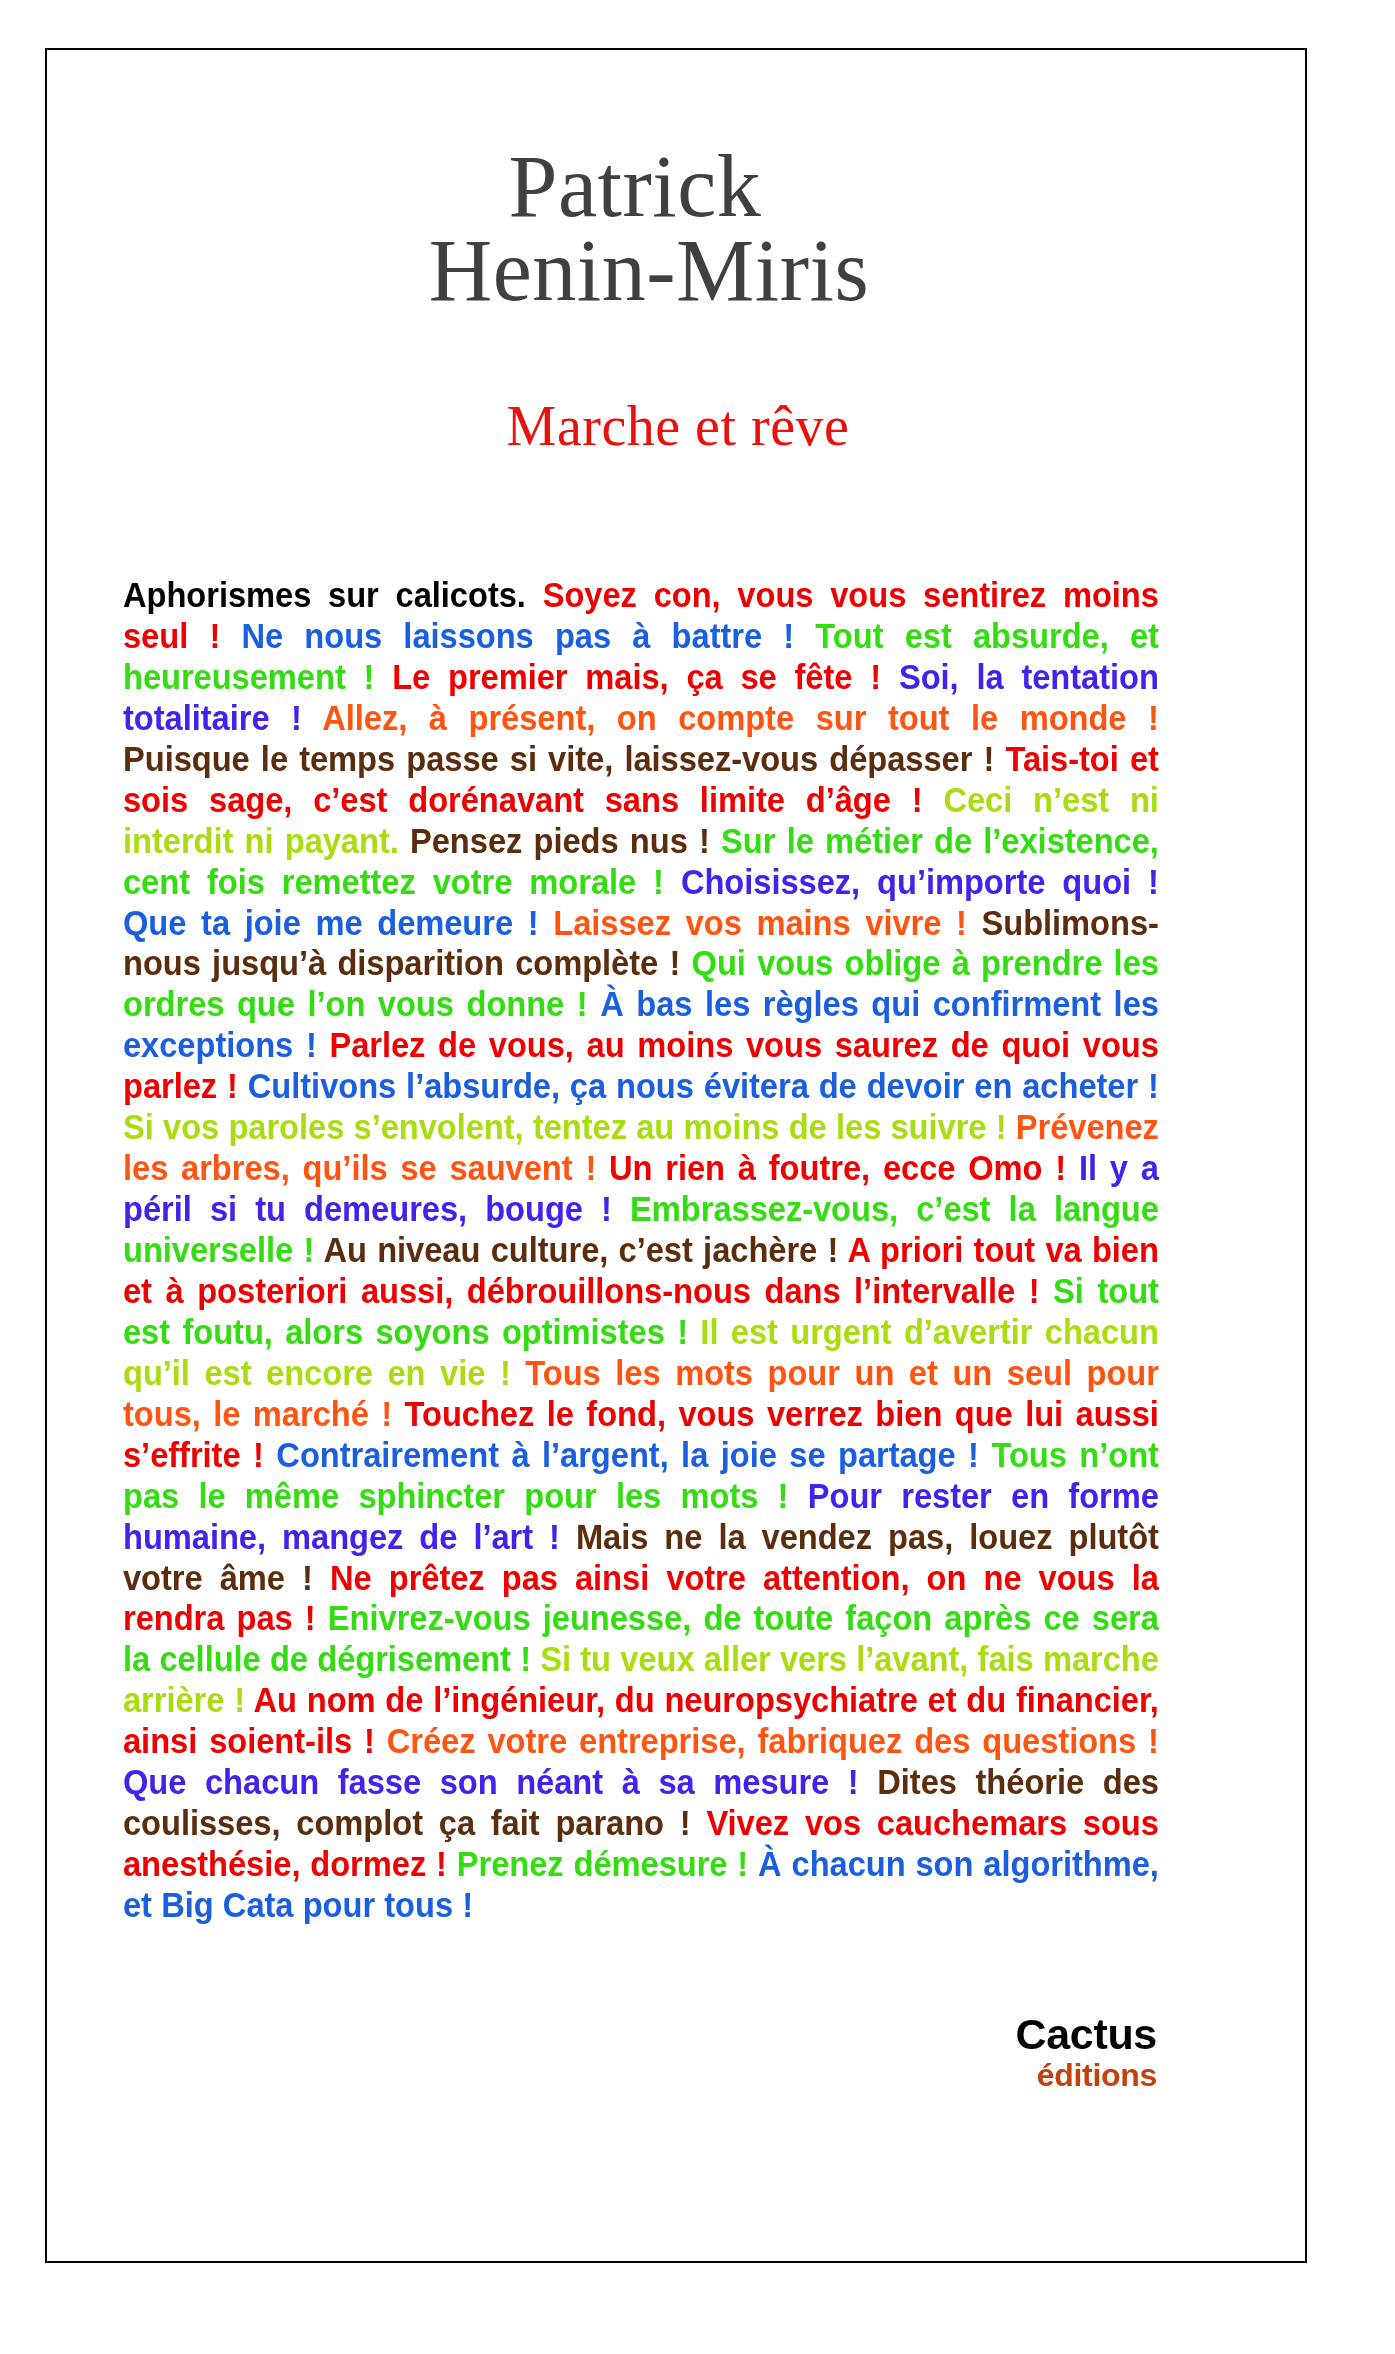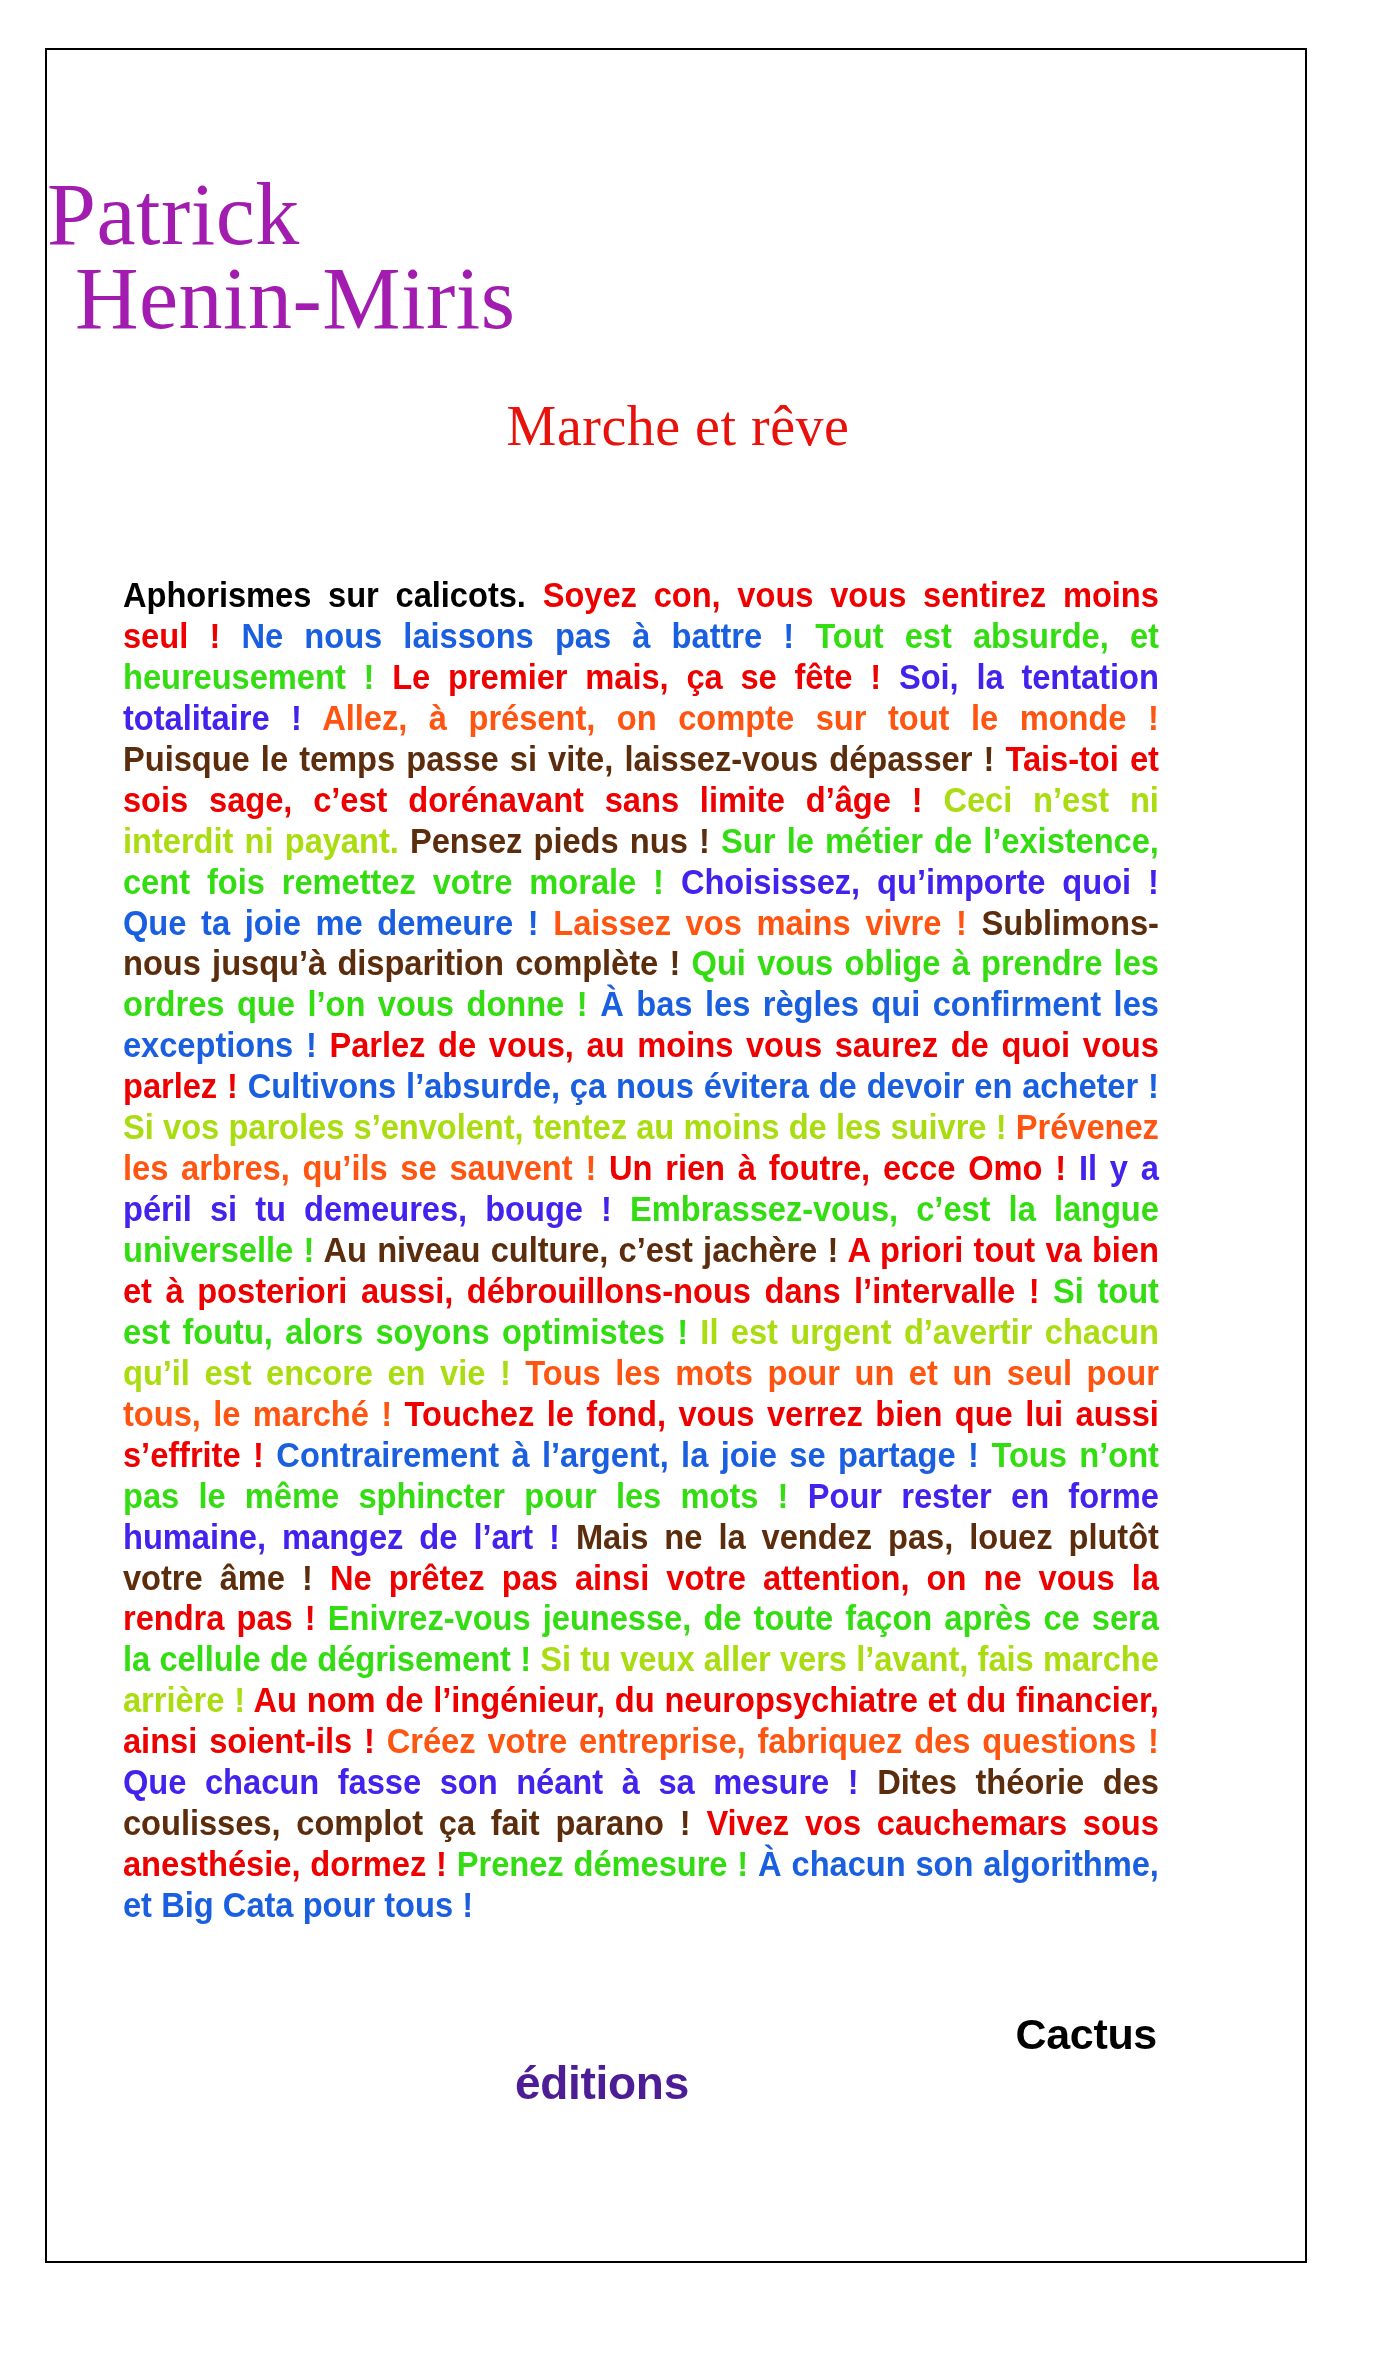--- a/index.html
+++ b/index.html
@@ -34,25 +34,24 @@
     background: #ffffff;
     box-sizing: border-box;
   }
 
   
   #author-block {
     position: absolute;
     left: 0;
     top: 95px;
     width: 1178px;
-    text-align: left;
+    text-align: center;
     font-family: "Liberation Serif", serif;
-    color: #a21caf;
+    color: #404040;
     line-height: 0.95;
-    margin-top: 28px;
   }
   .author-line {
     display: block;
     font-size: 88px;
     font-weight: 400;
     letter-spacing: 0.5px;
     white-space: nowrap;
   }
   #author-line-1 { padding-right: 2px; }
   #author-line-2 { padding-right: 2px; padding-left: 28px; }
@@ -112,24 +111,23 @@
     padding-left: 46px;
   }
   #publisher-name-2 {
     display: block;
     font-size: 43px;
     color: #ee0000;
     letter-spacing: -0.3px;
   }
   #publisher-name-3 {
     display: block;
-    font-size: 46px;
-    color: #4c1d95;
+    font-size: 32px;
+    color: #c2410c;
     letter-spacing: -0.3px;
-    text-align: center;
   }
 </style>
 </head>
 <body>
 
 <div id="cover-page">
   <div id="cover-frame">
 
     <div id="author-block">
       <span id="author-line-1" class="author-line">Patrick</span>

